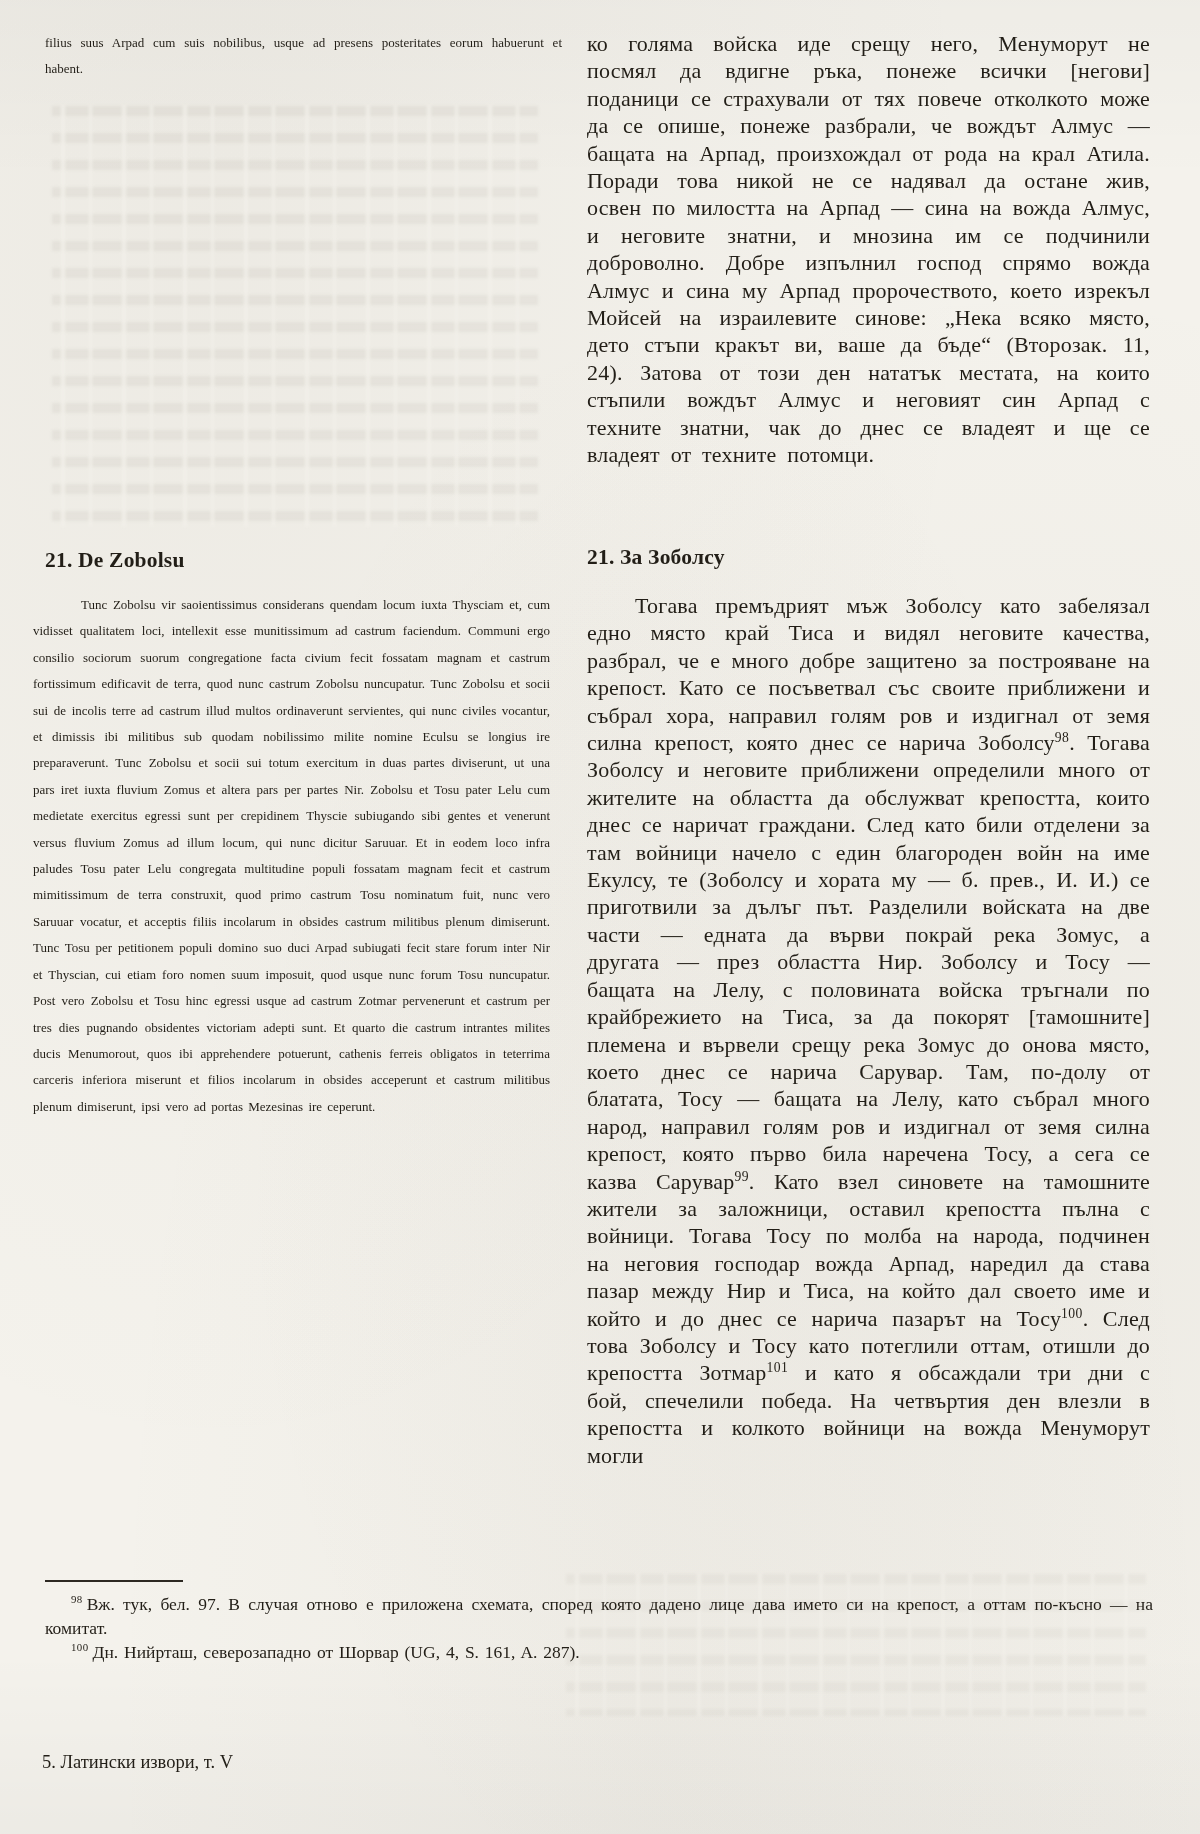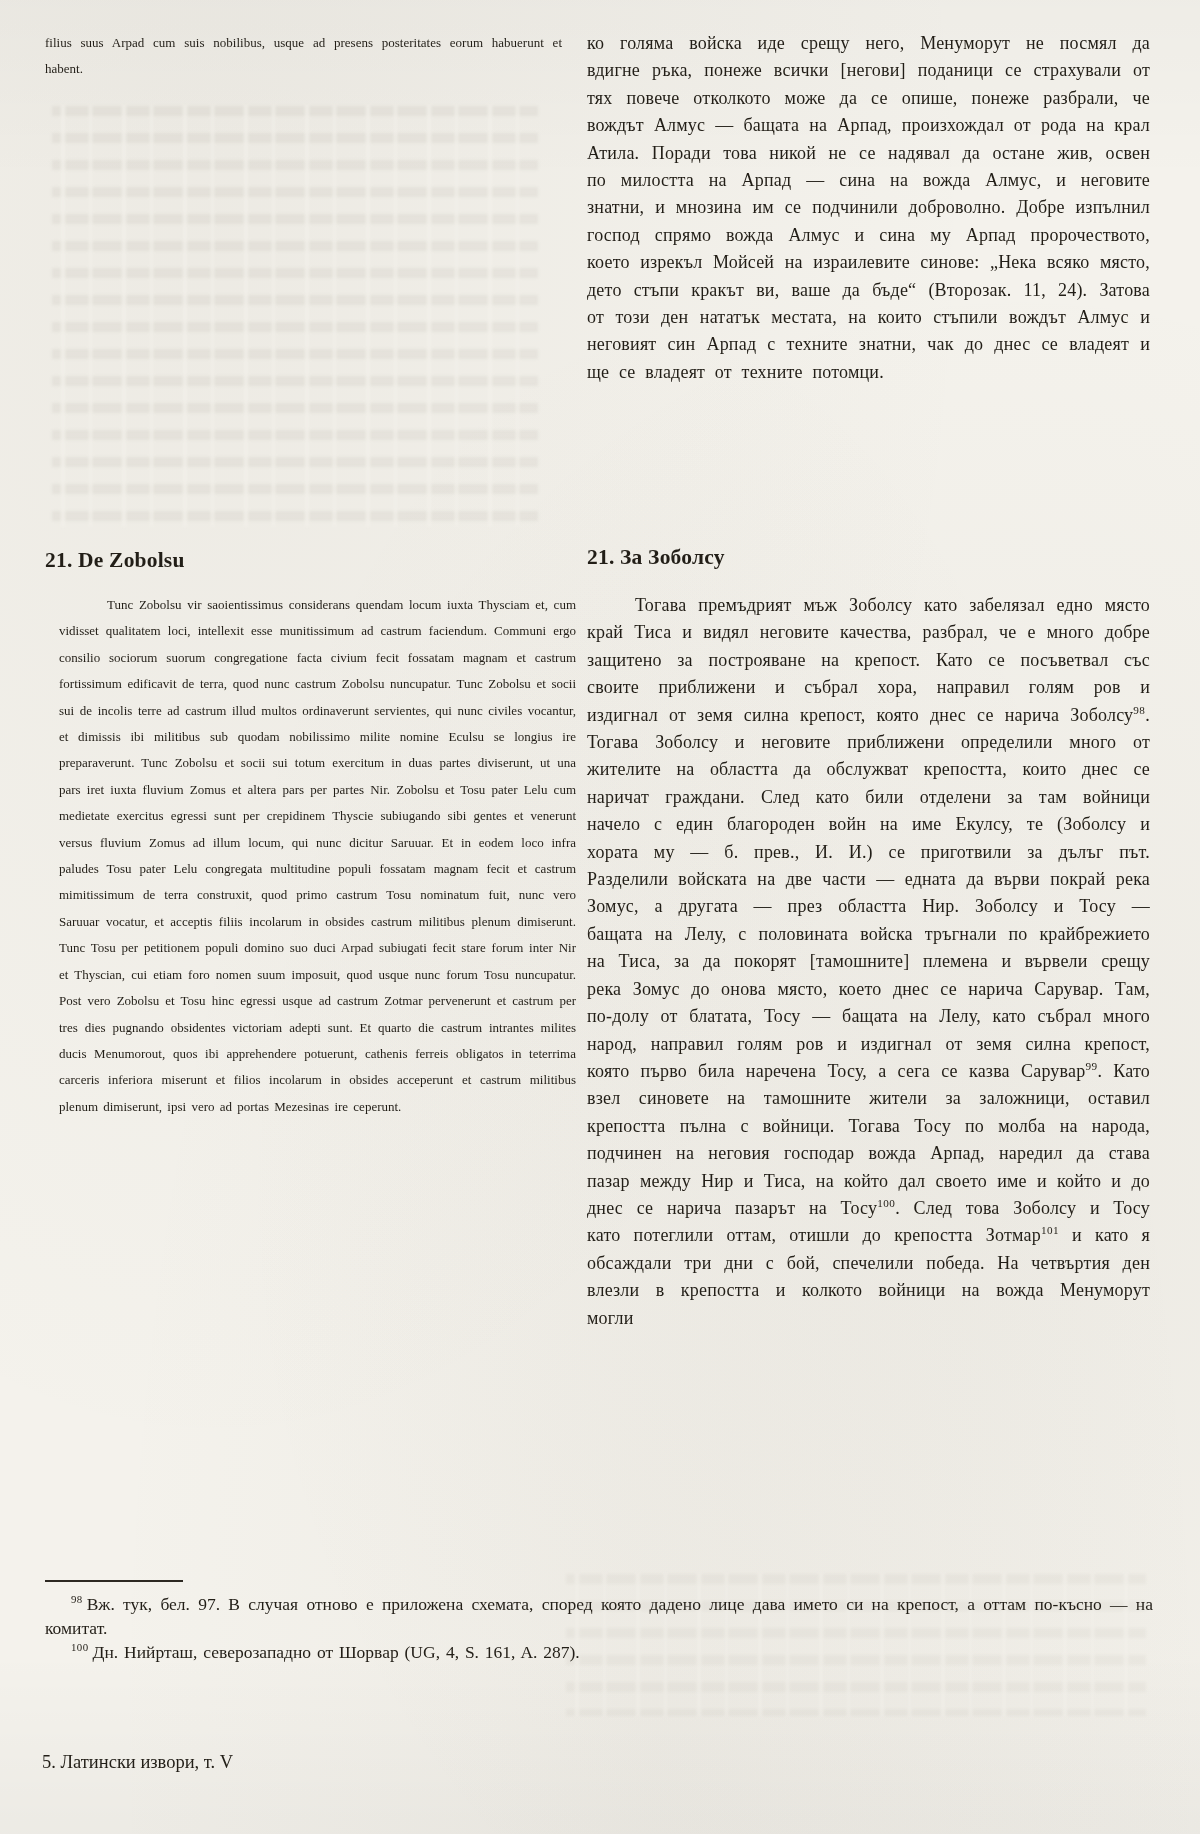--- a/index.html
+++ b/index.html
@@ -29,30 +29,30 @@
         rgba(244,242,236,0) 40px 61px),
       repeating-linear-gradient(180deg,
         rgba(120,112,96,.16) 0 10px, rgba(0,0,0,0) 10px 27px);
   }
   #bleed-left{left:52px;top:106px;width:486px;height:420px;}
   #bleed-bottom{left:566px;top:1574px;width:580px;height:142px;opacity:.34;}
 
   p{margin:0;}
   .cont,.body{text-align:justify;}
   .latin{font-size:13px;line-height:26.4px;word-spacing:2px;}
-  .cyr{font-size:18px;line-height:27.4px;word-spacing:5px;letter-spacing:.2px;}
+  .cyr{font-size:22px;line-height:27.4px;word-spacing:5px;letter-spacing:.2px;}
 
   #left-cont{position:absolute;left:45px;top:30px;width:517px;}
   #right-cont{position:absolute;left:587px;top:30px;width:563px;}
 
   h2{position:absolute;margin:0;font-size:21.5px;font-weight:bold;letter-spacing:.2px;}
   #left-heading{left:45px;top:548px;}
   #right-heading{left:587px;top:545px;}
 
-  #left-body{position:absolute;left:59px;top:592px;width:517px;text-indent:48px;}
+  #left-body{position:absolute;left:33px;top:592px;width:517px;text-indent:48px;}
   #right-body{position:absolute;left:587px;top:592px;width:563px;text-indent:48px;}
 
   sup{font-size:.62em;line-height:0;vertical-align:super;letter-spacing:.4px;}
 
   #fn-rule{position:absolute;left:45px;top:1580px;width:138px;height:2px;background:#2d2922;}
   #footnotes{position:absolute;left:45px;top:1593px;width:1108px;}
   .fn{font-size:17.5px;line-height:23.8px;text-align:justify;text-indent:26px;word-spacing:1.5px;}
   .fn sup{margin-right:4px;}
 
   #footer-left{position:absolute;left:42px;top:1752px;font-size:18.5px;}

